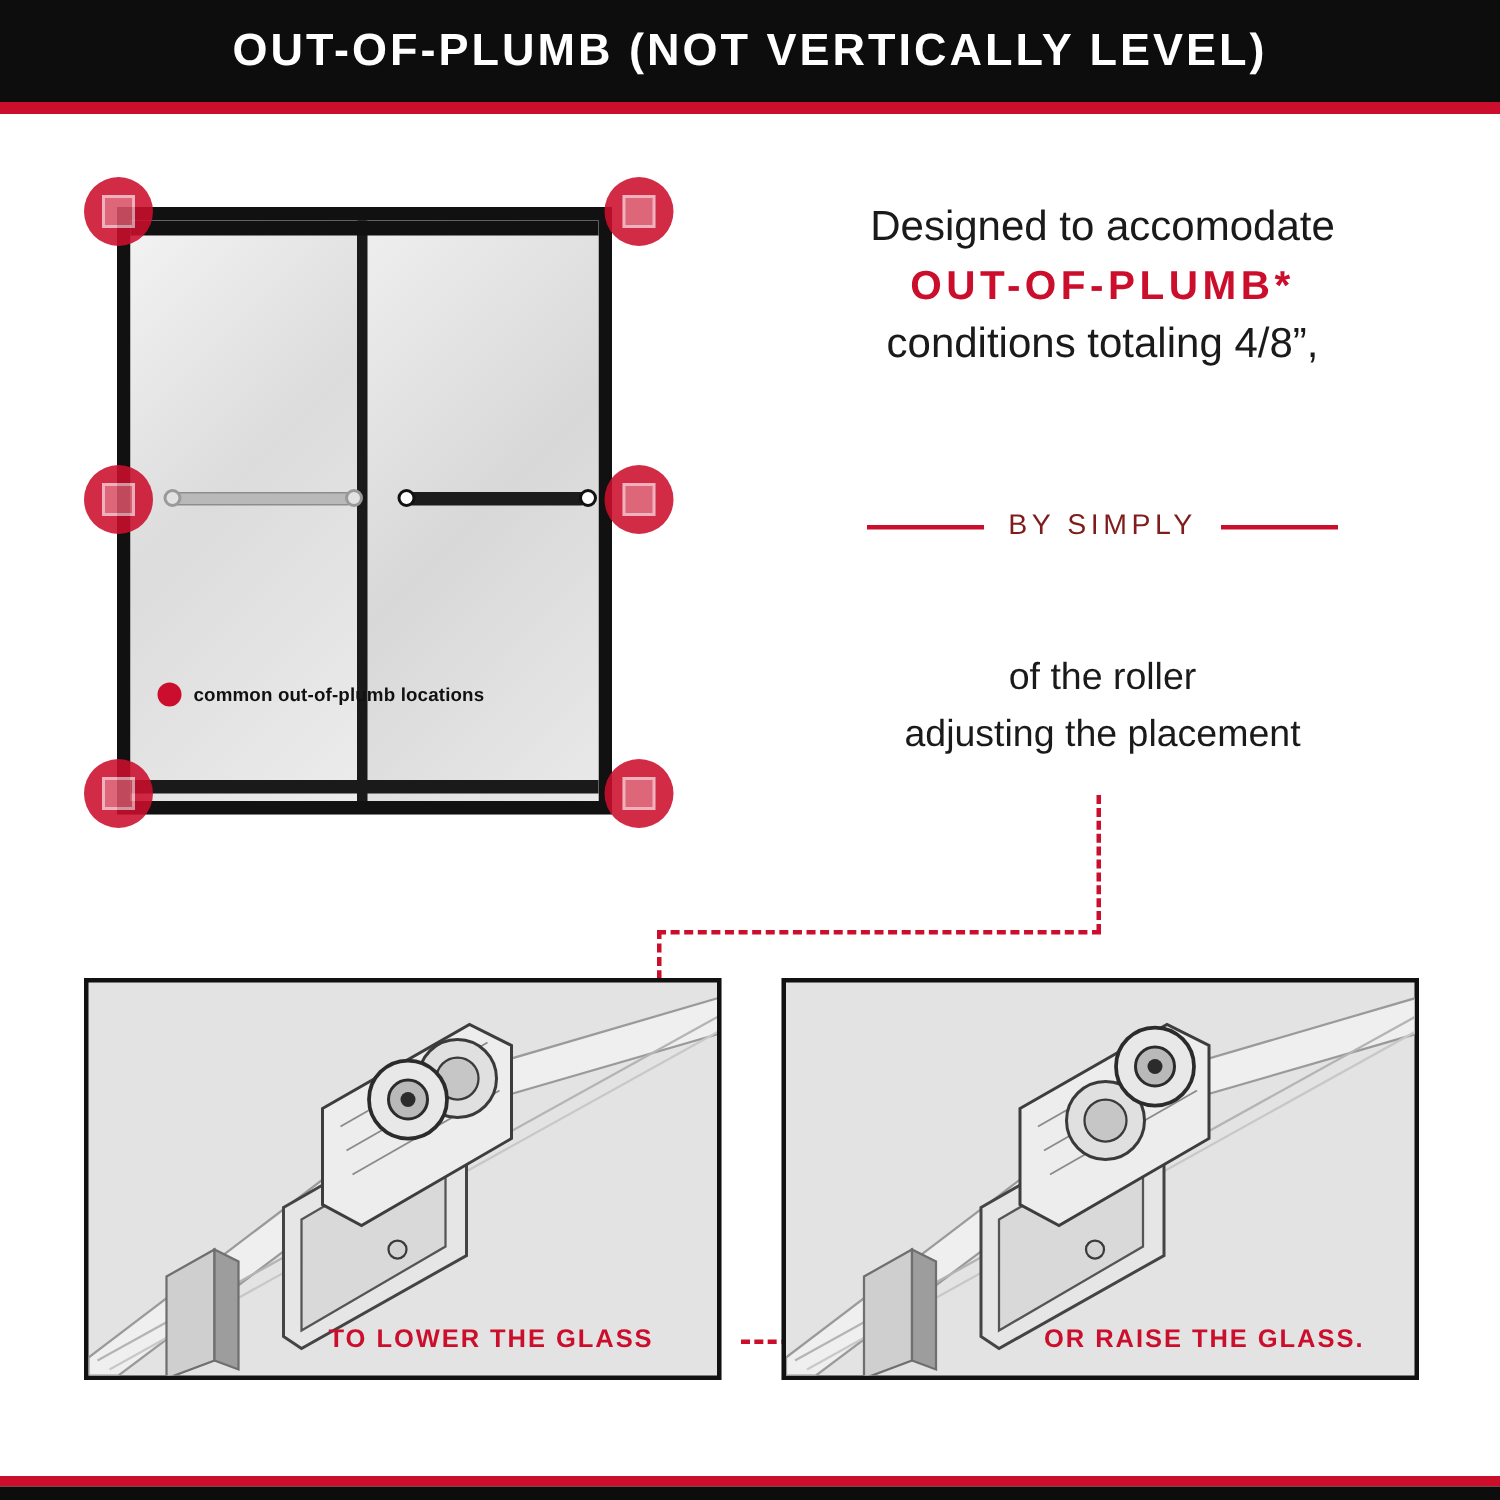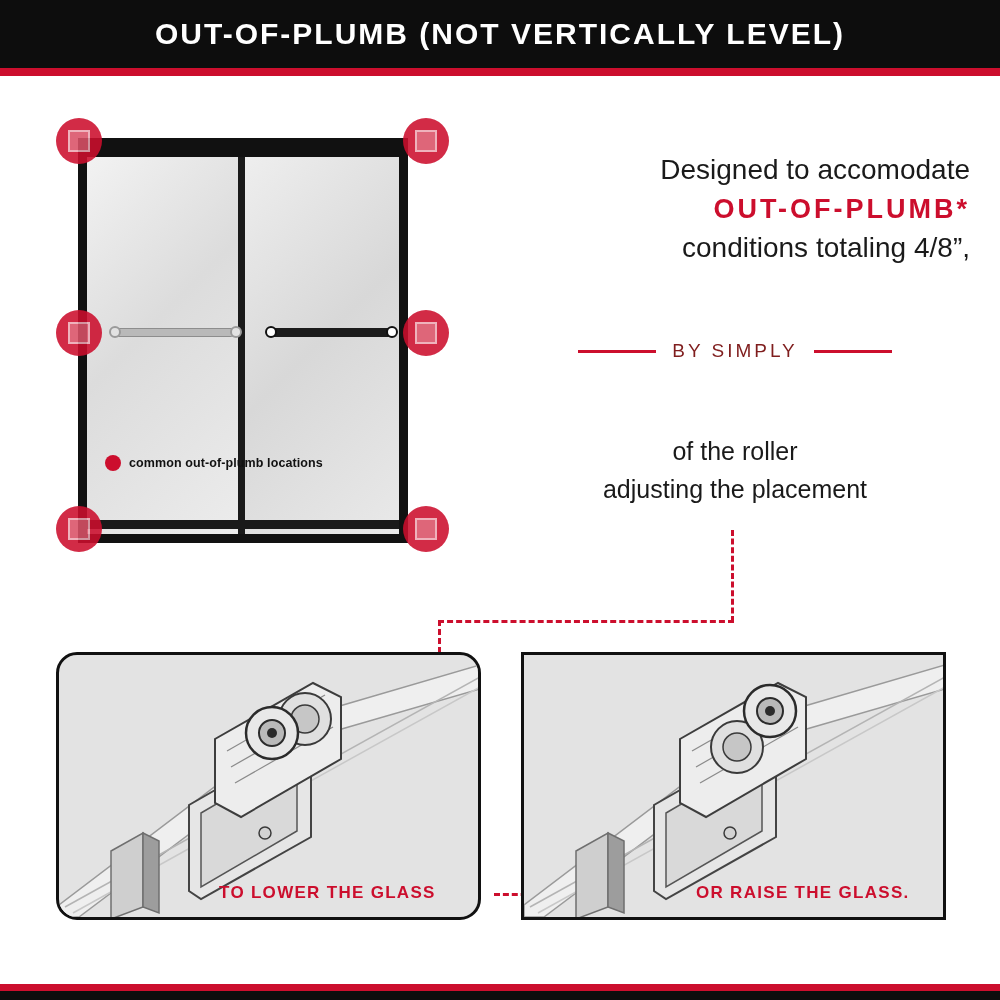--- a/index.html
+++ b/index.html
@@ -163,23 +163,23 @@
     font-size: 12.5px;
     color: #111111;
     font-weight: bold;
     letter-spacing: 0.1px;
   }
 
   
   .copy {
     position: absolute;
     left: 500px;
-    top: 151px;
+    top: 132px;
     width: 470px;
-    text-align: right;
+    text-align: center;
     color: #1a1a1a;
   }
   .copy-line1 {
     font-size: 28px;
     line-height: 38px;
     white-space: nowrap;
   }
   .copy-emph {
     font-size: 27px;
     line-height: 40px;
@@ -254,21 +254,21 @@
   .panel {
     position: absolute;
     top: 652px;
     width: 425px;
     height: 268px;
     border: 3px solid #111111;
     background: #e3e3e3;
     box-sizing: border-box;
     overflow: hidden;
   }
-  .panel-left  { left: 56px; border-radius: 21px; }
+  .panel-left  { left: 56px; }
   .panel-right { left: 521px; }
 
   .panel-caption {
     position: absolute;
     bottom: 14px;
     font-size: 17px;
     letter-spacing: 1.3px;
     color: #cc0e2d;
     font-weight: bold;
     white-space: nowrap;

